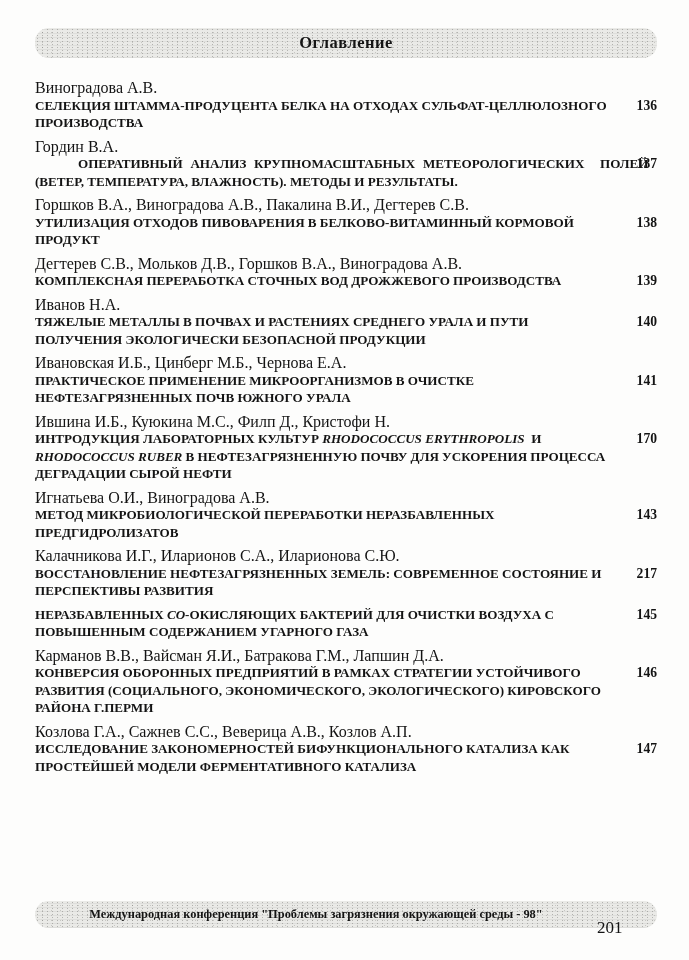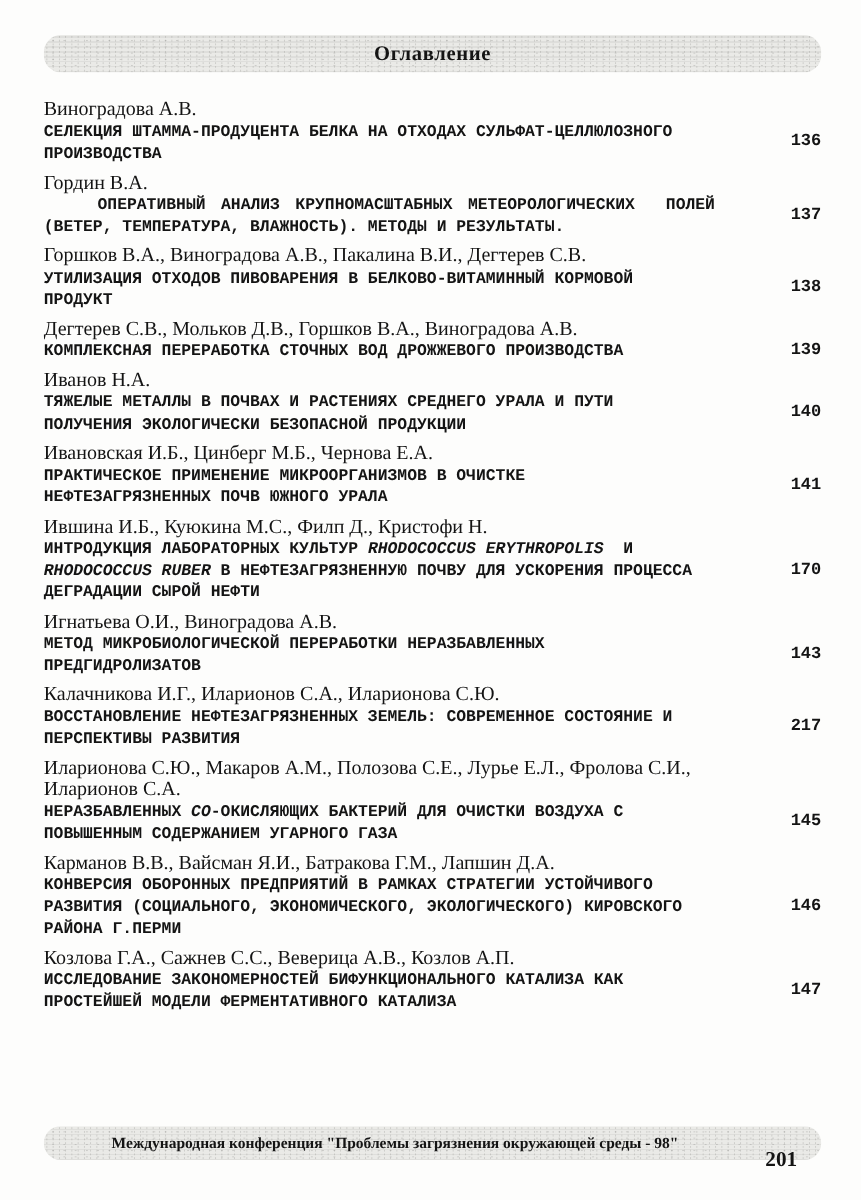--- a/index.html
+++ b/index.html
@@ -41,22 +41,21 @@
     letter-spacing: 0.5px;
   }
   .entry { margin-bottom: 6px; }
   .authors-line {
     font-size: 16px;
     line-height: 17.5px;
     white-space: pre;
   }
   .title-row {
     display: flex;
-    align-items: center;
-    font-family: Liberation Mono, monospace;
+    align-items: flex-start;
   }
   .title-lines {
     flex: 1;
     font-weight: bold;
     min-width: 0;
   }
   .t-line {
     font-size: 13.1px;
     line-height: 17.5px;
     white-space: pre;
@@ -82,22 +81,22 @@
   }
   .footer-text {
     flex: 1;
     text-align: center;
     font-weight: bold;
     font-size: 12.4px;
   }
   .footer-page {
     flex: none;
     width: 56px;
-    text-align: center;
-    font-weight: bold;
+    text-align: left;
+    font-weight: normal;
     font-size: 17px;
     padding-right: 4px;
     margin-top: 27px;
   }
 </style>
 </head>
 <body>
 
 <div class="page">
   <div class="content">
@@ -216,24 +215,20 @@
     <div class="title-row">
       <div class="title-lines">
               <div class="t-line"><span>ВОССТАНОВЛЕНИЕ НЕФТЕЗАГРЯЗНЕННЫХ ЗЕМЕЛЬ: СОВРЕМЕННОЕ СОСТОЯНИЕ И</span></div>
               <div class="t-line"><span>ПЕРСПЕКТИВЫ РАЗВИТИЯ</span></div>
             </div>
       <div class="page-num">217</div>
     </div>
   </div>
 
   <div class="entry">
-    <div>
-            <div class="authors-line">Иларионова С.Ю., Макаров А.М., Полозова С.Е., Лурье Е.Л., Фролова С.И.,</div>
-            <div class="authors-line">Иларионов С.А.</div>
-          </div>
     <div class="title-row">
       <div class="title-lines">
               <div class="t-line"><span>НЕРАЗБАВЛЕННЫХ </span><span class="it">СО</span><span>-ОКИСЛЯЮЩИХ БАКТЕРИЙ ДЛЯ ОЧИСТКИ ВОЗДУХА С</span></div>
               <div class="t-line"><span>ПОВЫШЕННЫМ СОДЕРЖАНИЕМ УГАРНОГО ГАЗА</span></div>
             </div>
       <div class="page-num">145</div>
     </div>
   </div>
 
   <div class="entry">

